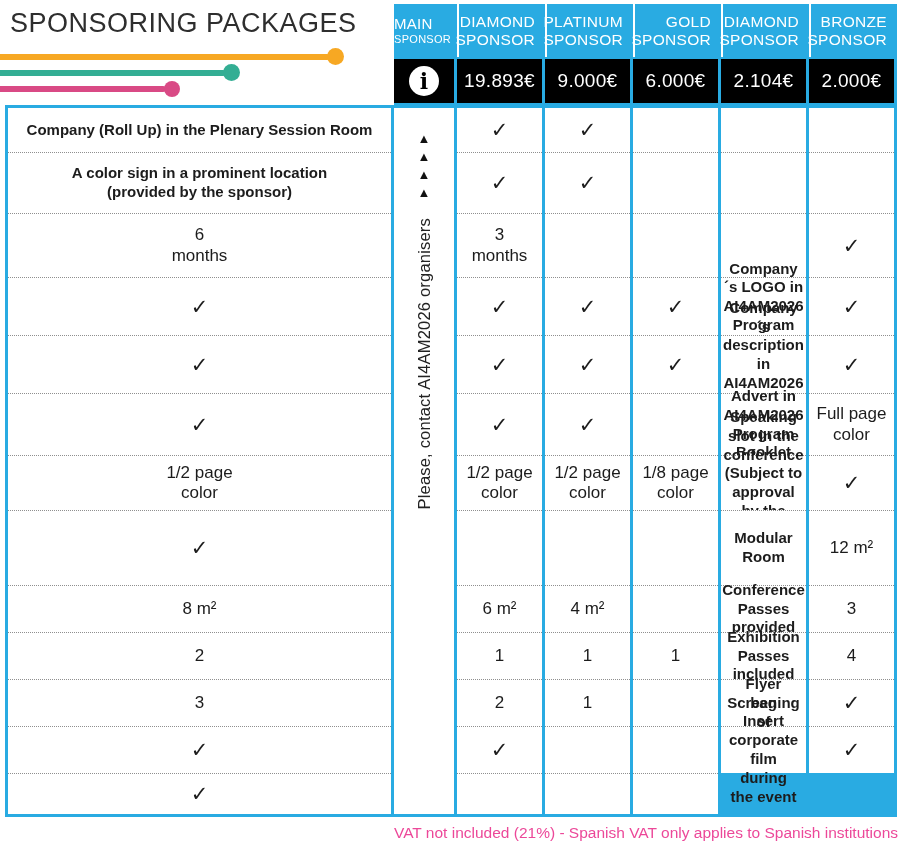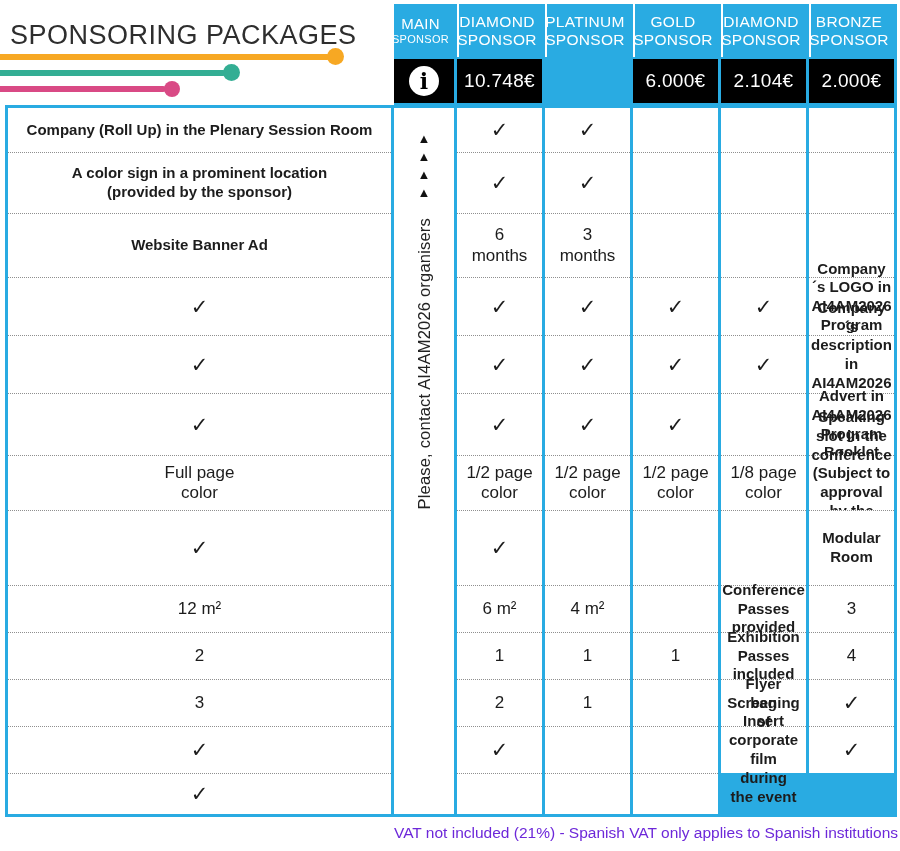--- a/index.html
+++ b/index.html
@@ -3,21 +3,21 @@
 <meta charset="utf-8">
 <style>
   html,body{margin:0;padding:0;background:#fff;}
   body{
     width:900px;height:851px;position:relative;overflow:hidden;
     font-family:"Liberation Sans","DejaVu Sans",sans-serif;
     color:#1c1c1c;
   }
   
   .title{
-    position:absolute;left:10px;top:20px;
+    position:absolute;left:10px;top:8px;
     font-size:27px;letter-spacing:.5px;color:#2e2e2e;font-weight:400;
   }
   .decor-line{position:absolute;left:0;border-radius:0 3px 3px 0;}
   .decor-dot{position:absolute;border-radius:50%;}
   .line-orange{top:54px;width:330px;height:6px;}
   .dot-orange{left:327px;top:48px;width:17px;height:17px;}
   .line-teal{top:70px;width:226px;height:6px;}
   .dot-teal{left:223px;top:64px;width:17px;height:17px;}
   .line-pink{top:86px;width:166px;height:6px;}
   .dot-pink{left:164px;top:81px;width:16px;height:16px;}
@@ -26,26 +26,26 @@
     position:absolute;left:394px;top:4px;width:503px;height:101px;
     background:var(--cyan);
   }
   .band-grid{
     display:grid;grid-template-columns:60px 85px 85px 85px 85px 85px;
     column-gap:3px;height:100%;
   }
   .band-col{display:flex;flex-direction:column;}
   .band-label{
     height:53px;display:flex;flex-direction:column;justify-content:center;
-    align-items:center;padding-right:7px;box-sizing:border-box;
+    align-items:flex-end;padding-right:7px;box-sizing:border-box;
     color:#fff;line-height:1.12;
   }
   .band-col + .band-col .band-label{border-left:2px solid #fff;}
   .band-label .l1,.band-label .l2{font-size:15.5px;font-weight:400;letter-spacing:.3px;}
-  .band-col.main .band-label{align-items:center;}
+  .band-col.main .band-label{align-items:flex-start;}
   .band-col.main .l1{font-size:15px;}
   .band-col.main .l2{font-size:11px;}
   .band-price{
     margin-top:2px;height:44px;background:#000;color:#fff;
     display:flex;align-items:center;justify-content:center;
     font-size:19px;letter-spacing:.3px;
   }
   .info-circle{
     width:30px;height:30px;border-radius:50%;background:#fff;color:#000;
     display:flex;align-items:center;justify-content:center;
@@ -77,21 +77,21 @@
     display:flex;flex-direction:column;align-items:center;
   }
   .triangles{margin-top:22px;display:flex;flex-direction:column;align-items:center;}
   .triangles span{font-size:13px;line-height:18px;color:#111;}
   .vertical-note{
     margin-top:16px;writing-mode:vertical-rl;transform:rotate(180deg);
     font-size:16.5px;color:#222;letter-spacing:.2px;
   }
   
   .footer{
-    position:absolute;right:2px;top:824px;font-size:15.5px;color:#6d28d9;
+    position:absolute;right:2px;top:824px;font-size:15.5px;color:#ec4899;
   }
 </style>
 </head>
 <body>
 
 <div class="title">SPONSORING PACKAGES</div>
 <div class="decor-line line-orange" style="background: rgb(247, 168, 35);"></div>
 <div class="decor-dot dot-orange" style="background: rgb(247, 168, 35);"></div>
 <div class="decor-line line-teal" style="background: rgb(51, 174, 148);"></div>
 <div class="decor-dot dot-teal" style="background: rgb(51, 174, 148);"></div>
@@ -109,28 +109,29 @@
       <div class="band-price">
         <div class="info-circle">i</div>
       </div>
     </div>
 
     <div class="band-col">
       <div class="band-label">
         <span class="l1">DIAMOND</span>
         <span class="l2">SPONSOR</span>
       </div>
-      <div class="band-price">10.748€</div>
+      <div class="band-price">19.893€</div>
     </div>
 
     <div class="band-col">
       <div class="band-label">
         <span class="l1">PLATINUM</span>
         <span class="l2">SPONSOR</span>
       </div>
+      <div class="band-price">9.000€</div>
     </div>
 
     <div class="band-col">
       <div class="band-label">
         <span class="l1">GOLD</span>
         <span class="l2">SPONSOR</span>
       </div>
       <div class="band-price">6.000€</div>
     </div>
 
@@ -171,21 +172,20 @@
       <div class="cell value-cell"></div>
       <div class="cell value-cell"></div>
       <div class="cell value-cell"></div>
       <div class="cell label-cell sep">A color sign in a prominent location
 (provided by the sponsor)</div>
       <div class="cell value-cell check sep">✓</div>
       <div class="cell value-cell check sep">✓</div>
       <div class="cell value-cell sep"></div>
       <div class="cell value-cell sep"></div>
       <div class="cell value-cell sep"></div>
-      <div class="cell label-cell sep">Website Banner Ad</div>
       <div class="cell value-cell sep">6
 months</div>
       <div class="cell value-cell sep">3
 months</div>
       <div class="cell value-cell sep"></div>
       <div class="cell value-cell sep"></div>
       <div class="cell value-cell sep"></div>
       <div class="cell value-cell check sep">✓</div>
       <div class="cell value-cell check sep">✓</div>
       <div class="cell value-cell check sep">✓</div>
@@ -219,20 +219,21 @@
       <div class="cell label-cell sep">Speaking slot in the conference
 (Subject to approval by the Scientific
 Committee)</div>
       <div class="cell value-cell check sep">✓</div>
       <div class="cell value-cell check sep">✓</div>
       <div class="cell value-cell sep"></div>
       <div class="cell value-cell sep"></div>
       <div class="cell value-cell sep"></div>
       <div class="cell label-cell sep">Modular Room</div>
       <div class="cell value-cell sep">12 m²</div>
+      <div class="cell value-cell sep">8 m²</div>
       <div class="cell value-cell sep">6 m²</div>
       <div class="cell value-cell sep">4 m²</div>
       <div class="cell value-cell sep"></div>
       <div class="cell label-cell sep">Conference Passes provided</div>
       <div class="cell value-cell sep">3</div>
       <div class="cell value-cell sep">2</div>
       <div class="cell value-cell sep">1</div>
       <div class="cell value-cell sep">1</div>
       <div class="cell value-cell sep">1</div>
       <div class="cell label-cell sep">Exhibition Passes included</div>

